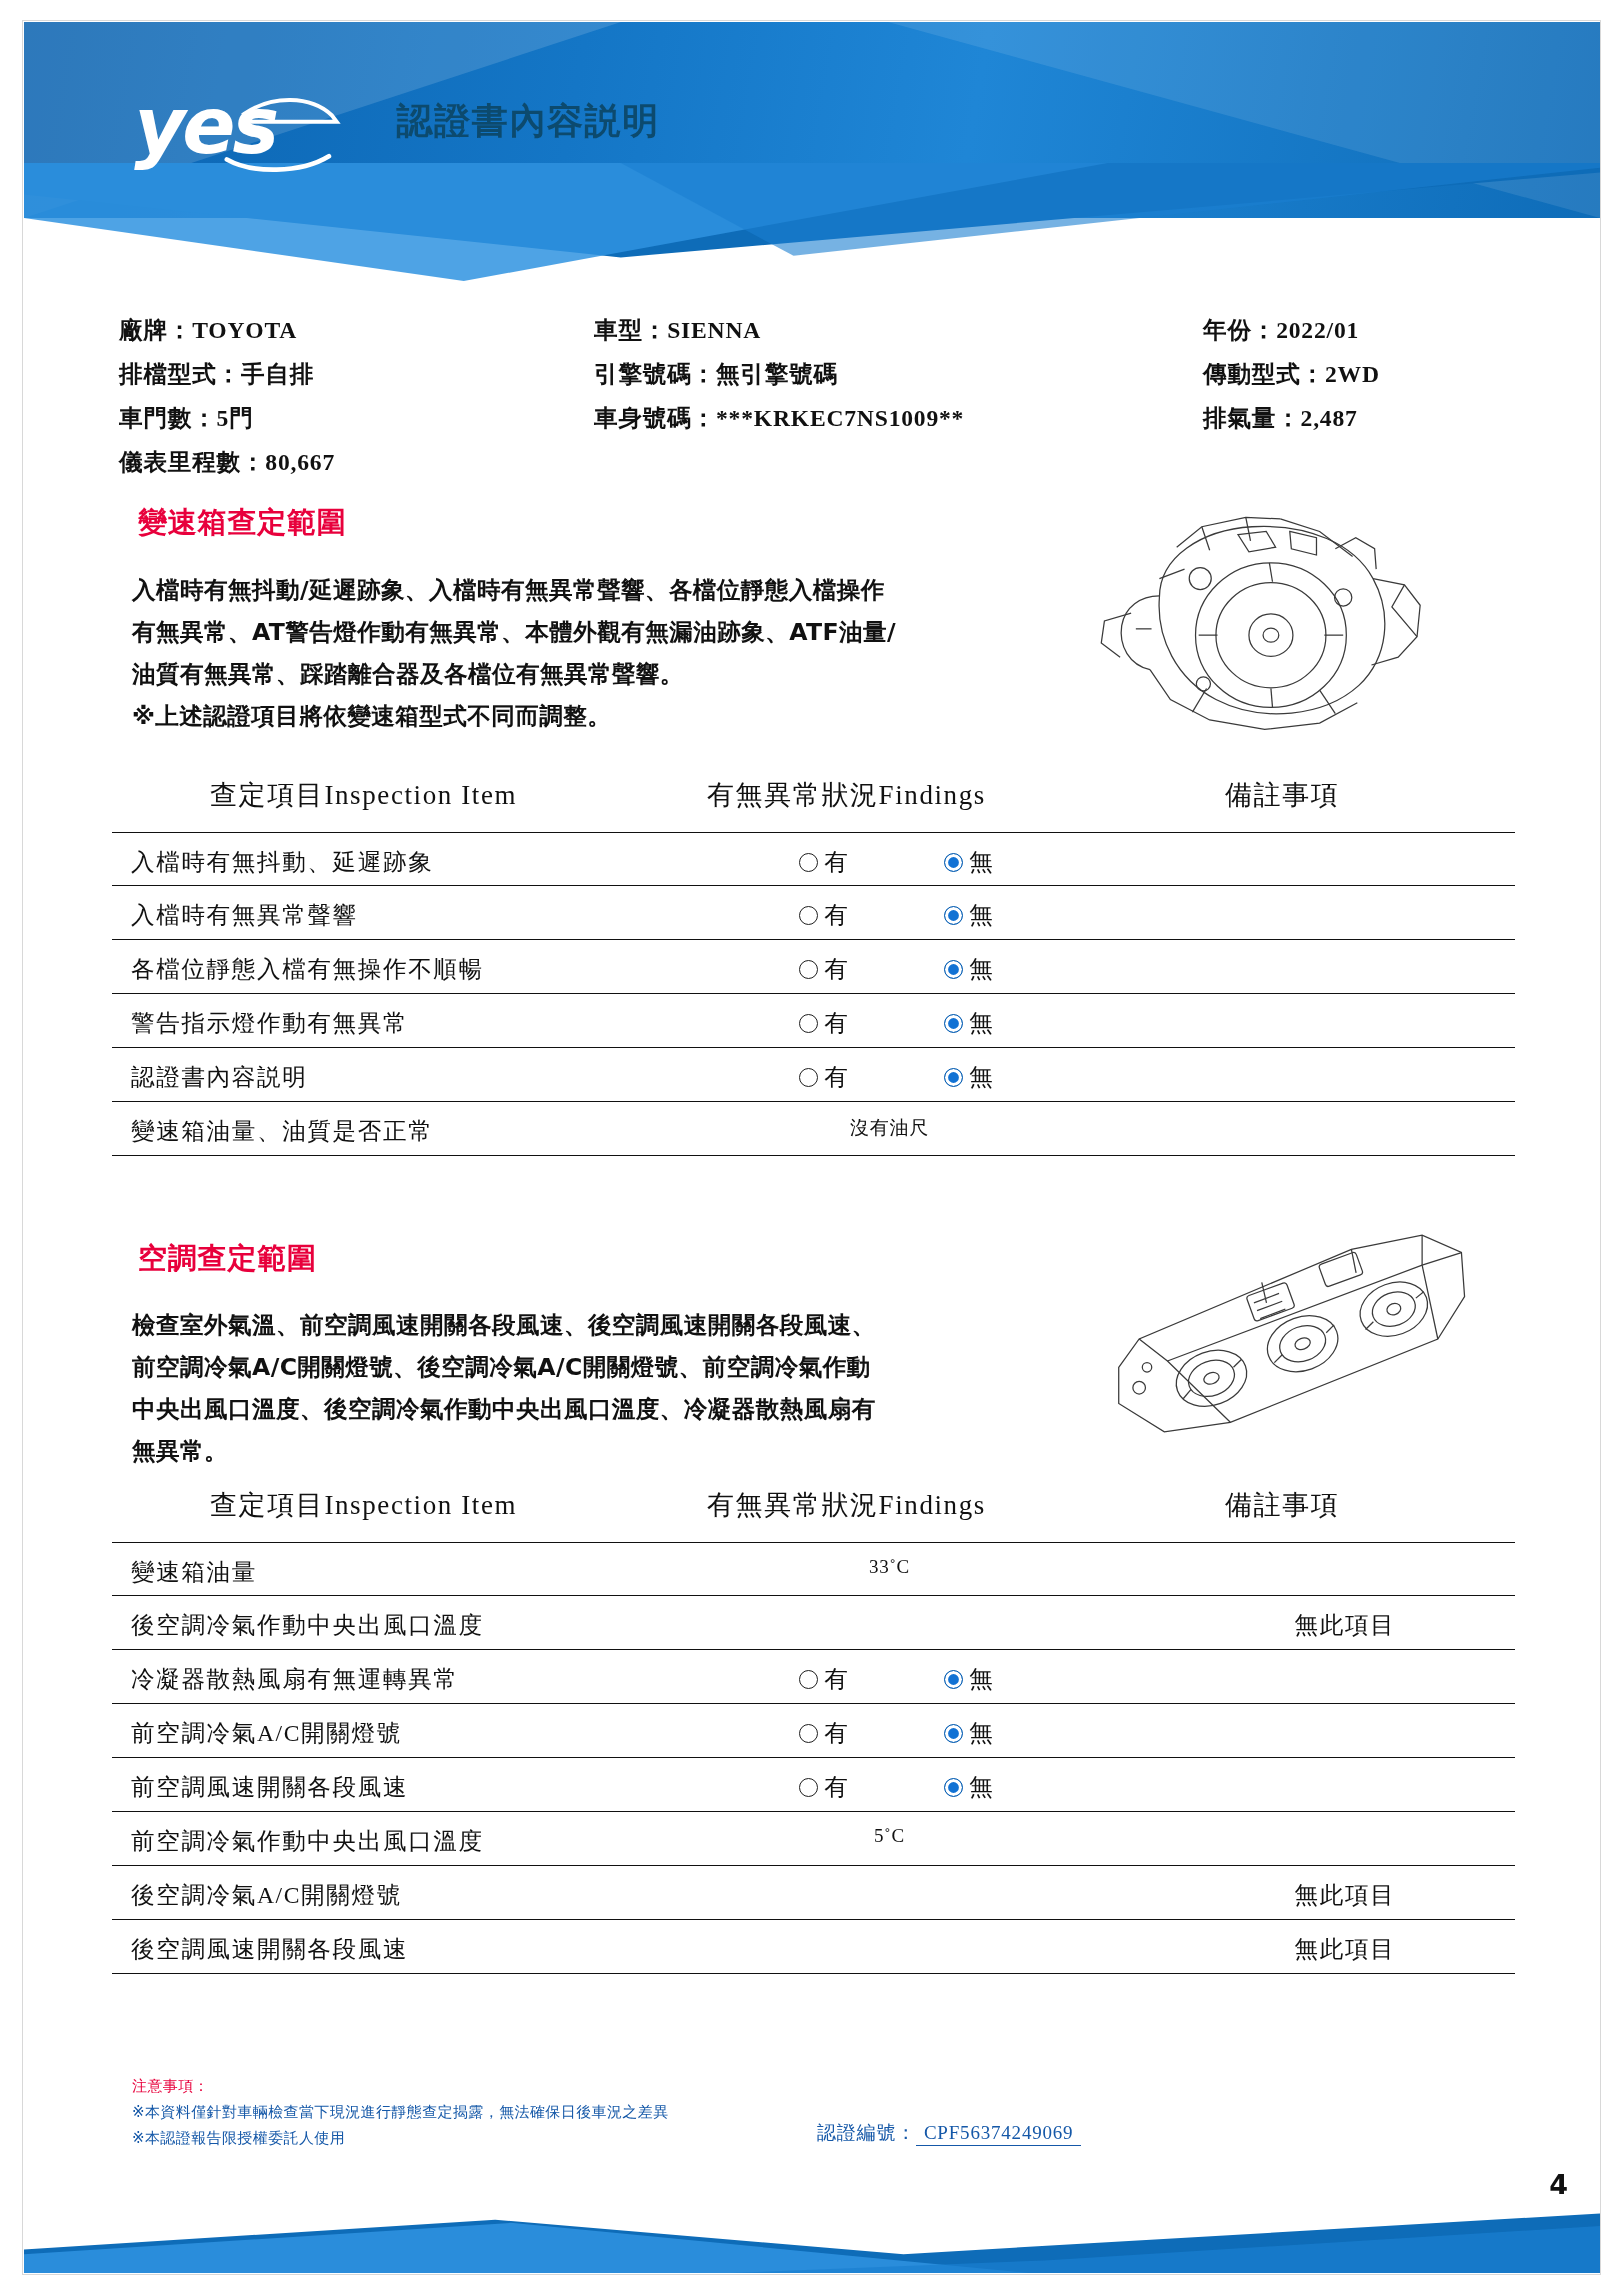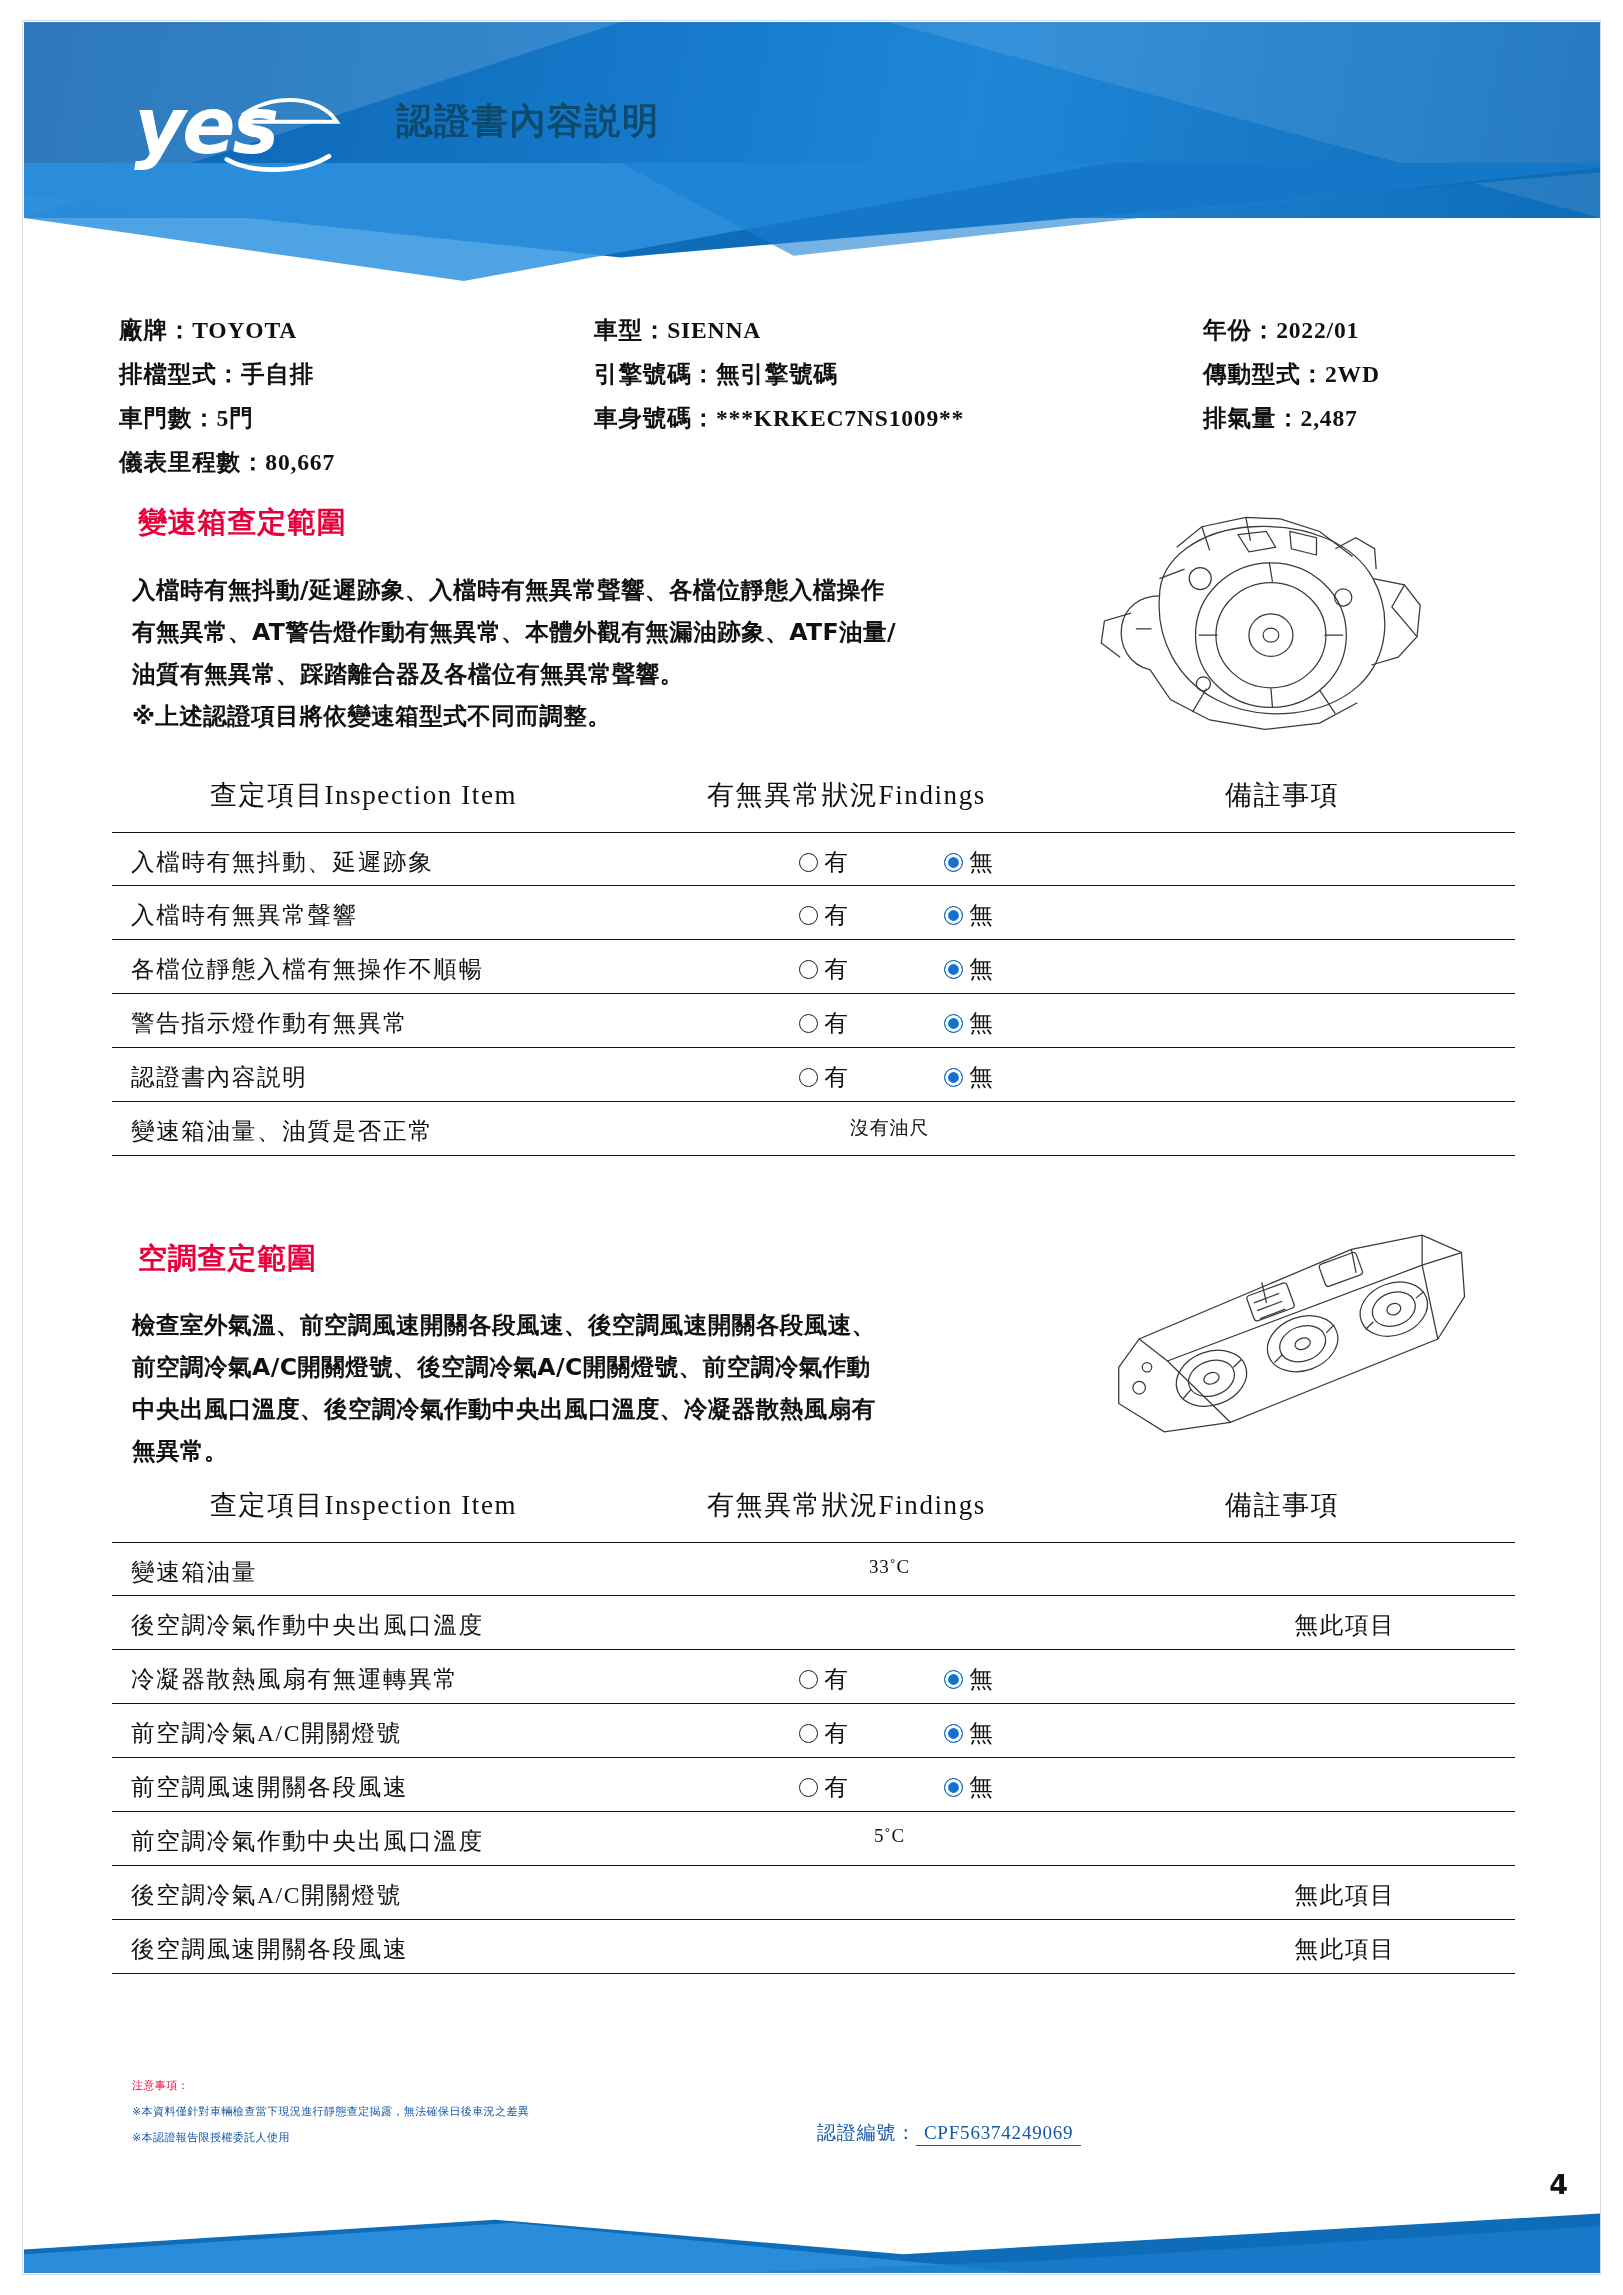--- a/index.html
+++ b/index.html
@@ -161,21 +161,21 @@
   }
 
   
   .illus { position:absolute; }
 
   
   .footer-notes {
     position:absolute;
     left: 132px; top: 2073px;
     font-family: "DejaVu Sans", sans-serif;
-    font-size: 11px;
+    font-size: 15px;
     line-height: 26px;
     color: #1558a8;
     letter-spacing: 0.4px;
   }
   .footer-notes .hl { color:#e8003c; }
   .cert-no {
     position:absolute;
     left: 817px; top: 2120px;
     font-size: 19px;
     color:#1558a8;

